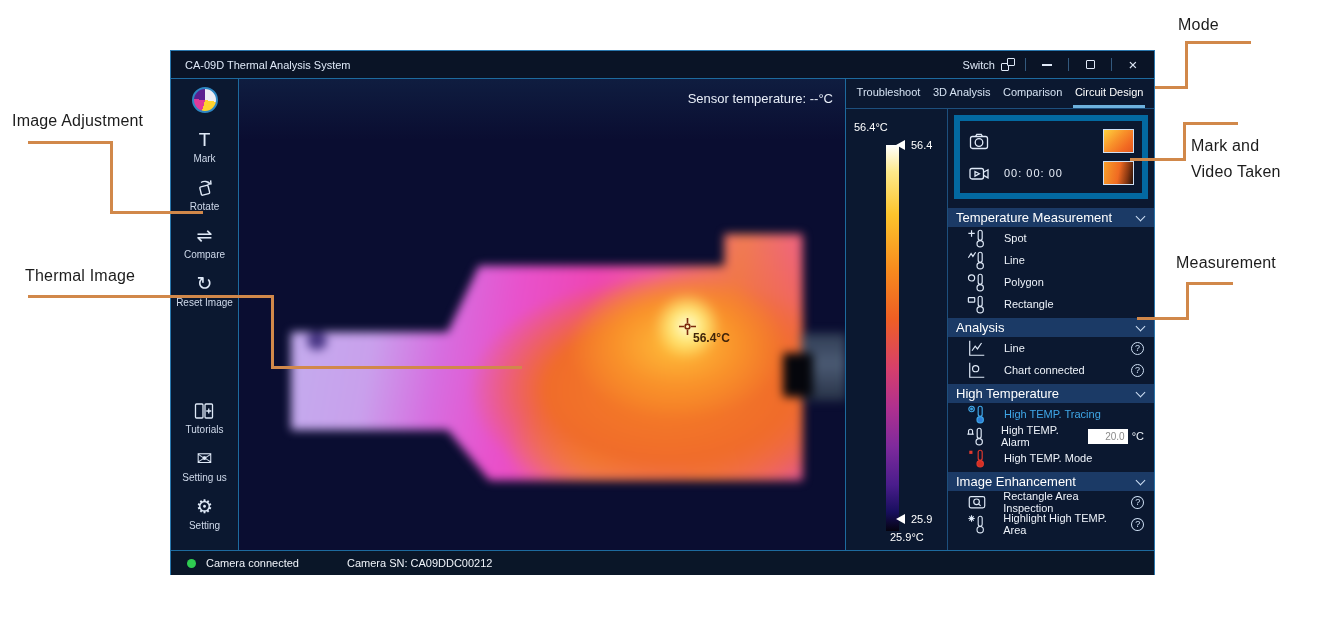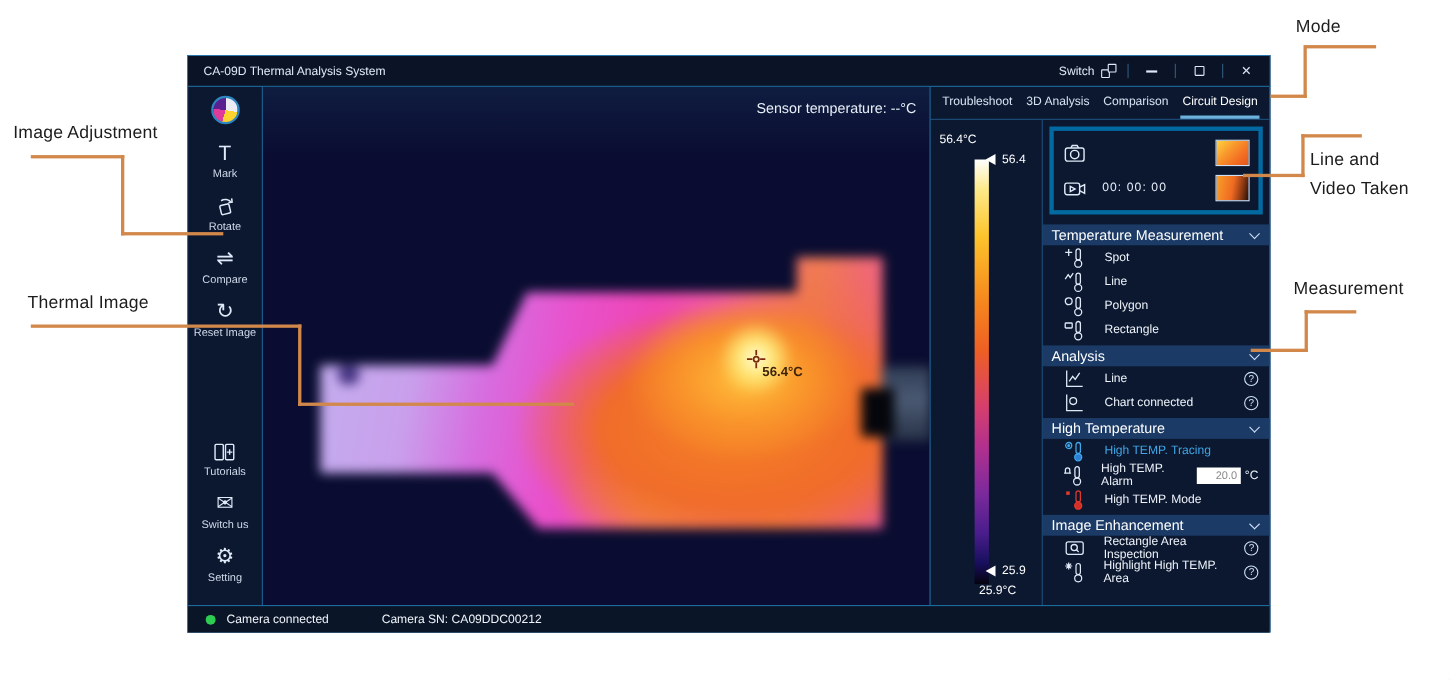--- a/index.html
+++ b/index.html
@@ -75,21 +75,21 @@
     background:linear-gradient(180deg,#ffffff 0%,#fde98a 7%,#fcc42c 18%,#f78c1e 32%,#ee5f24 45%,#d63f6c 58%,#b0308f 68%,#7f2a9c 78%,#4a1d8c 88%,#180f5e 95%,#05030f 100%); }
   .tri-left { width:0; height:0; border:5px solid transparent; border-right:9px solid #ffffff; border-left:none; }
   .cbar-tick { position:absolute; display:flex; align-items:center; gap:6px; }
   .cbar-tick .tval { font-size:11px; color:#fff; }
   .tick-max { left:50px; top:30px; }
   .tick-min { left:50px; top:404px; }
   .cbar-min { position:absolute; left:8px; top:422px; font-size:11px; color:#fff;margin-left:36px; }
 
   
   .panel { flex:1; display:flex; flex-direction:column; padding:4px 0 0; }
-  .capture-box { margin:2px 6px 6px; border:4px solid #0369a1; padding:5px 8px; }
+  .capture-box { margin:2px 6px 6px; border:6px solid #0369a1; padding:5px 8px; }
   .cap-row { display:flex; align-items:center; height:30px; }
   .cap-row + .cap-row { margin-top:2px; }
   .cap-timer { font-size:11px; color:#e8eef8; margin-left:14px; letter-spacing:1px; }
   .thumb { margin-left:auto; width:31px; height:24px; border:1px solid #cfe0f5; }
   .thumb.photo { background:linear-gradient(135deg,#ffd23e 0%,#f8902a 45%,#f26a22 75%,#e2571e 100%); }
   .thumb.video { background:linear-gradient(100deg,#f8a02a 0%,#f06a22 50%,#8a3812 78%,#241007 100%); }
 
   .sec-header { height:19px; background:#1b3a66; display:flex; align-items:center; padding:0 10px 0 8px; margin-top:3px; cursor:pointer; }
   .sec-header .st { font-size:13px; color:#fff; flex:1; }
   .chev { width:7px; height:7px; border-right:1.6px solid #cfe0f5; border-bottom:1.6px solid #cfe0f5; transform:rotate(45deg); margin-top:-3px; }
@@ -173,21 +173,21 @@
           <svg class="ic" width="22" height="22" viewBox="0 0 22 22" fill="none" stroke="#dfe9f7" stroke-width="1.3">
             <rect x="2.5" y="4" width="7.5" height="14" rx="1"></rect>
               <rect x="12" y="4" width="7.5" height="14" rx="1"></rect>
             <path d="M15.75 8.5v5M13.25 11h5"></path>
           </svg>
           <span class="lbl">Tutorials</span>
         </div>
 
         <div class="side-item">
           <span class="glyph">✉</span>
-          <span class="lbl">Switch us</span>
+          <span class="lbl">Setting us</span>
         </div>
 
         <div class="side-item">
           <span class="glyph">⚙</span>
           <span class="lbl">Setting</span>
         </div>
       </div>
 
       <div class="viewer">
         <span class="sensor-line">Sensor temperature:  --°C</span>
@@ -408,21 +408,21 @@
   <div class="ann-line" style="left:28px; top:141px; width:85px; height:3px;"></div>
   <div class="ann-line" style="left:110px; top:141px; width:3px; height:73px;"></div>
   <div class="ann-line" style="left:110px; top:211px; width:93px; height:3px;"></div>
 
   <span class="ann-label" style="left:25px; top:267px;">Thermal Image</span>
   <div class="ann-line" style="left:28px; top:295px; width:246px; height:3px;"></div>
   <div class="ann-line" style="left:271px; top:295px; width:3px; height:74px;"></div>
   <div class="ann-line" style="left:271px; top:366px; width:251px; height:3px;"></div>
 
   <span class="ann-label" style="left:1191px; top:133px; line-height:26px;">
-    <span>Line and</span><br>
+    <span>Mark and</span><br>
     <span>Video Taken</span>
   </span>
   <div class="ann-line" style="left:1183px; top:122px; width:55px; height:3px;"></div>
   <div class="ann-line" style="left:1183px; top:122px; width:3px; height:39px;"></div>
   <div class="ann-line" style="left:1130px; top:158px; width:56px; height:3px;"></div>
 
   <span class="ann-label" style="left:1176px; top:254px;">Measurement</span>
   <div class="ann-line" style="left:1186px; top:282px; width:47px; height:3px;"></div>
   <div class="ann-line" style="left:1186px; top:282px; width:3px; height:38px;"></div>
   <div class="ann-line" style="left:1137px; top:317px; width:52px; height:3px;"></div>

